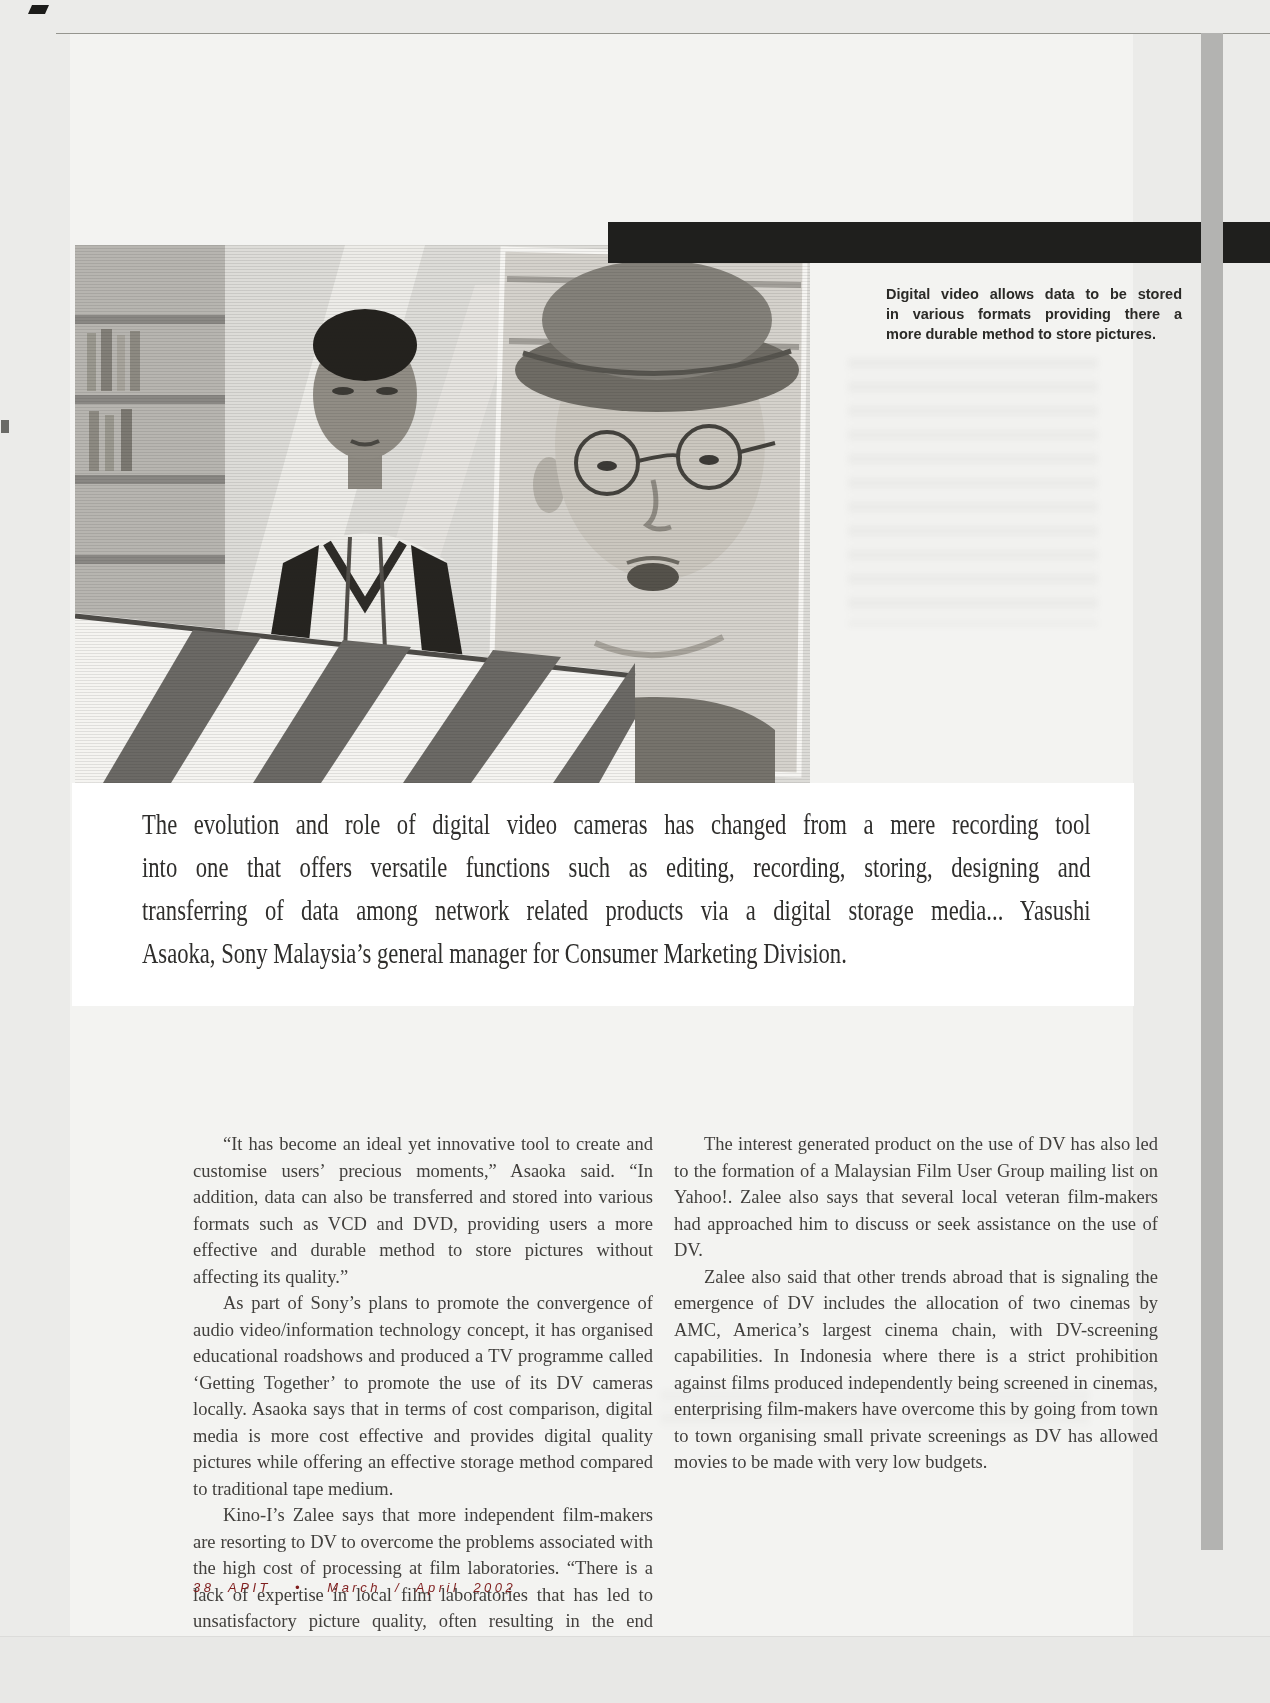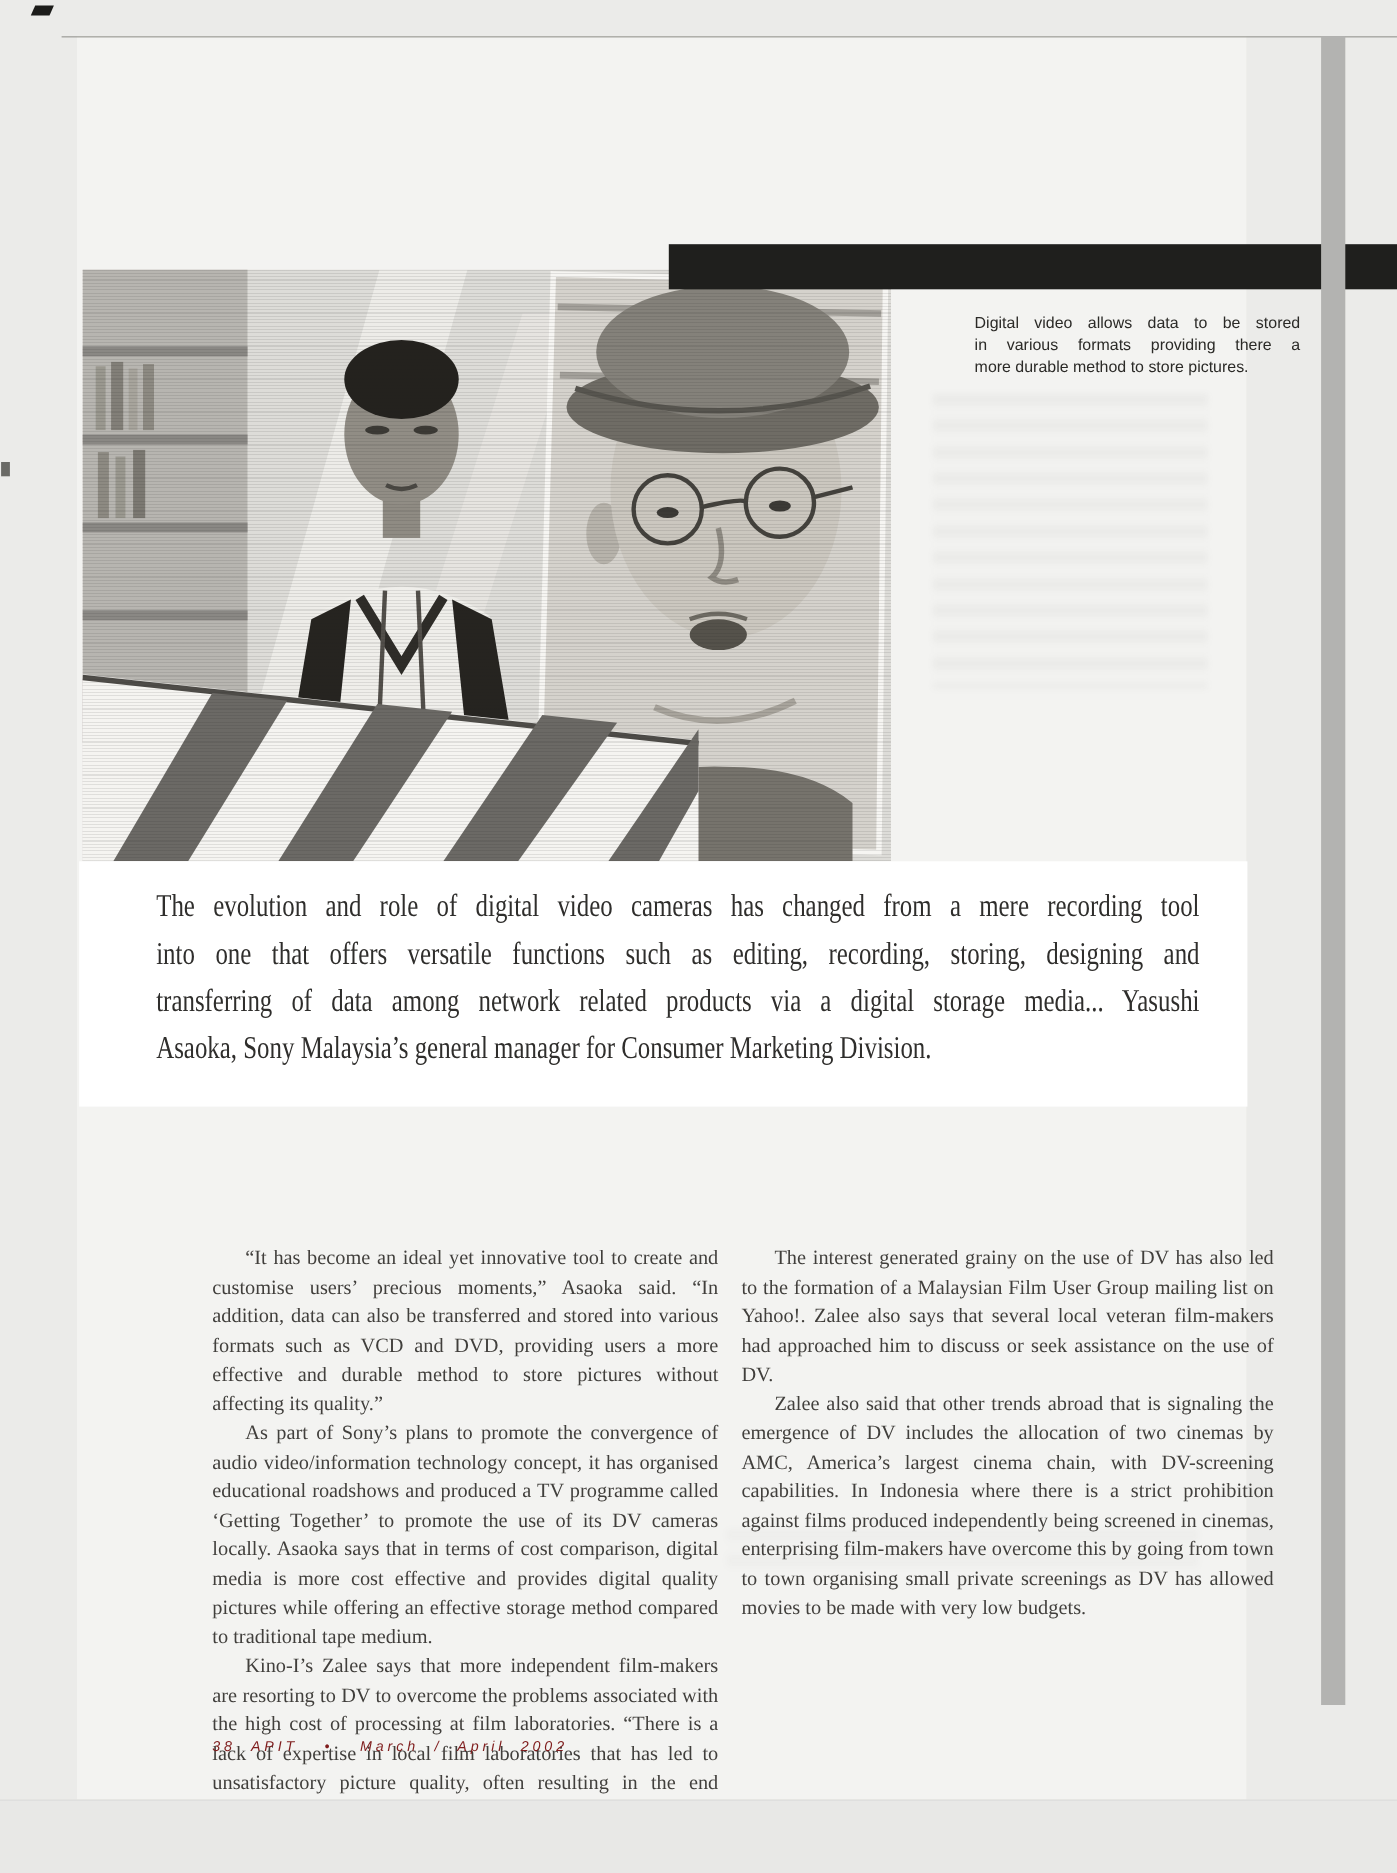--- a/index.html
+++ b/index.html
@@ -12,21 +12,21 @@
   .speck-b{position:absolute;left:1px;top:420px;width:8px;height:13px;background:#6a6a66;}
 
   .photo{position:absolute;left:75px;top:245px;width:735px;height:538px;}
   .scanlines{position:absolute;left:0;top:0;width:735px;height:538px;pointer-events:none;
     background:repeating-linear-gradient(0deg,rgba(30,30,30,.10) 0 1px,rgba(255,255,255,0) 1px 3px);}
 
   .black-bar{position:absolute;left:608px;top:222px;width:662px;height:41px;background:#1f1f1d;}
   .side-strip{position:absolute;left:1201px;top:33px;width:22px;height:1517px;background:#b3b3b1;}
 
   .caption{position:absolute;left:886px;top:284px;width:296px;}
-  .cap-line{font-weight:400;font-size:14.5px;line-height:20px;color:#2b2a27;white-space:nowrap;
+  .cap-line{font-weight:700;font-size:14.5px;line-height:20px;color:#2b2a27;white-space:nowrap;
             text-align:justify;text-align-last:justify;}
   .cap-line.last{text-align-last:left;}
 
   .ghost{position:absolute;filter:blur(3px);opacity:.5;pointer-events:none;
     background:repeating-linear-gradient(180deg,rgba(110,110,106,.12) 0 10px,rgba(110,110,106,.02) 10px 24px);}
   .ghost1{left:848px;top:358px;width:250px;height:268px;}
   .ghost2{left:660px;top:1390px;width:430px;height:40px;opacity:.3;}
 
   .band{position:absolute;left:72px;top:783px;width:1062px;height:223px;background:#ffffff;}
   .quote{position:absolute;left:70px;top:20px;}
@@ -149,21 +149,21 @@
       <div class="pq-line last">Asaoka, Sony Malaysia’s general manager for Consumer Marketing Division.</div>
     </div>
   </div>
 
   <div class="col col-left">
     <p>“It has become an ideal yet innovative tool to create and customise users’ precious moments,” Asaoka said. “In addition, data can also be transferred and stored into various formats such as VCD and DVD, providing users a more effective and durable method to store pictures without affecting its quality.”</p>
     <p>As part of Sony’s plans to promote the convergence of audio video/information technology concept, it has organised educational roadshows and produced a TV programme called ‘Getting Together’ to promote the use of its DV cameras locally. Asaoka says that in terms of cost comparison, digital media is more cost effective and provides digital quality pictures while offering an effective storage method compared to traditional tape medium.</p>
     <p>Kino-I’s Zalee says that more independent film-makers are resorting to DV to overcome the problems associated with the high cost of processing at film laboratories. “There is a lack of expertise in local film laboratories that has led to unsatisfactory picture quality, often resulting in the end product looking grainy and full of scratches,” he added.</p>
   </div>
   <div class="col col-right">
-    <p>The interest generated grainy on the use of DV has also led to the formation of a Malaysian Film User Group mailing list on Yahoo!. Zalee also says that several local veteran film-makers had approached him to discuss or seek assistance on the use of DV.</p>
+    <p>The interest generated product on the use of DV has also led to the formation of a Malaysian Film User Group mailing list on Yahoo!. Zalee also says that several local veteran film-makers had approached him to discuss or seek assistance on the use of DV.</p>
     <p>Zalee also said that other trends abroad that is signaling the emergence of DV includes the allocation of two cinemas by AMC, America’s largest cinema chain, with DV-screening capabilities. In Indonesia where there is a strict prohibition against films produced independently being screened in cinemas, enterprising film-makers have overcome this by going from town to town organising small private screenings as DV has allowed movies to be made with very low budgets.</p>
   </div>
 
   <div class="footer">
     <span>38 APIT</span>
     <span>•</span>
     <span>March / April 2002</span>
   </div>
 
   <div class="page-bottom"></div>

